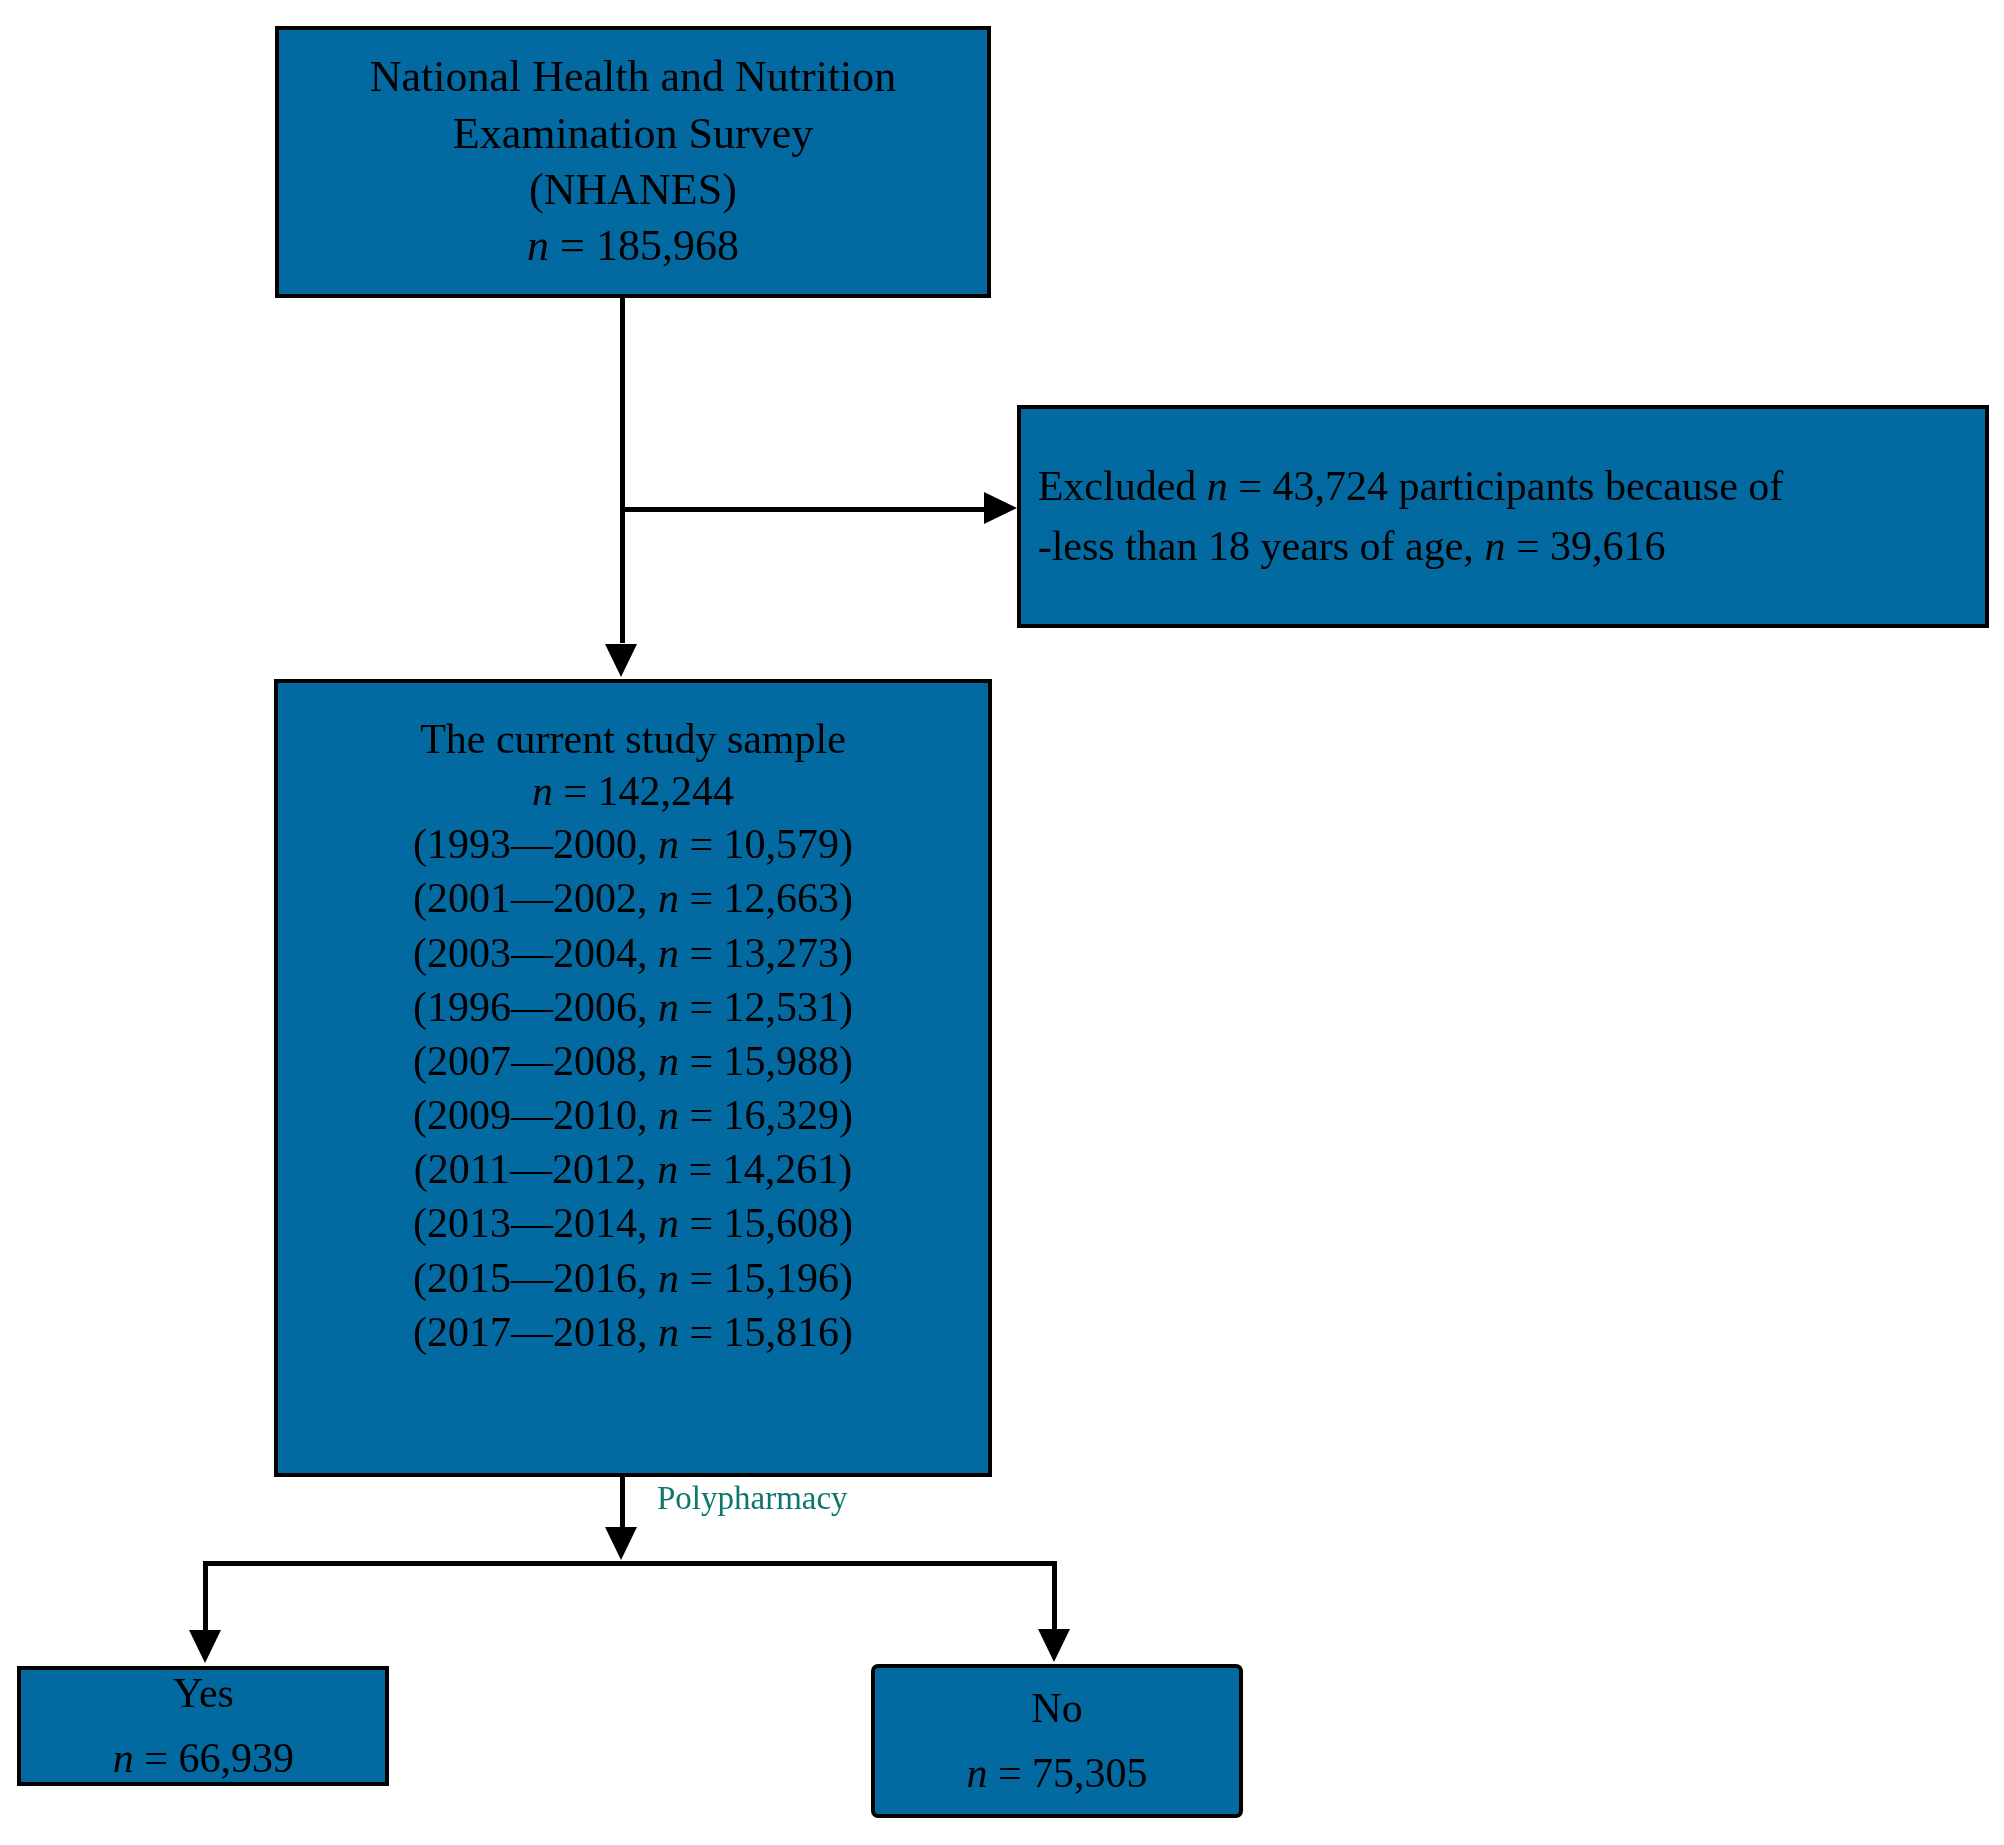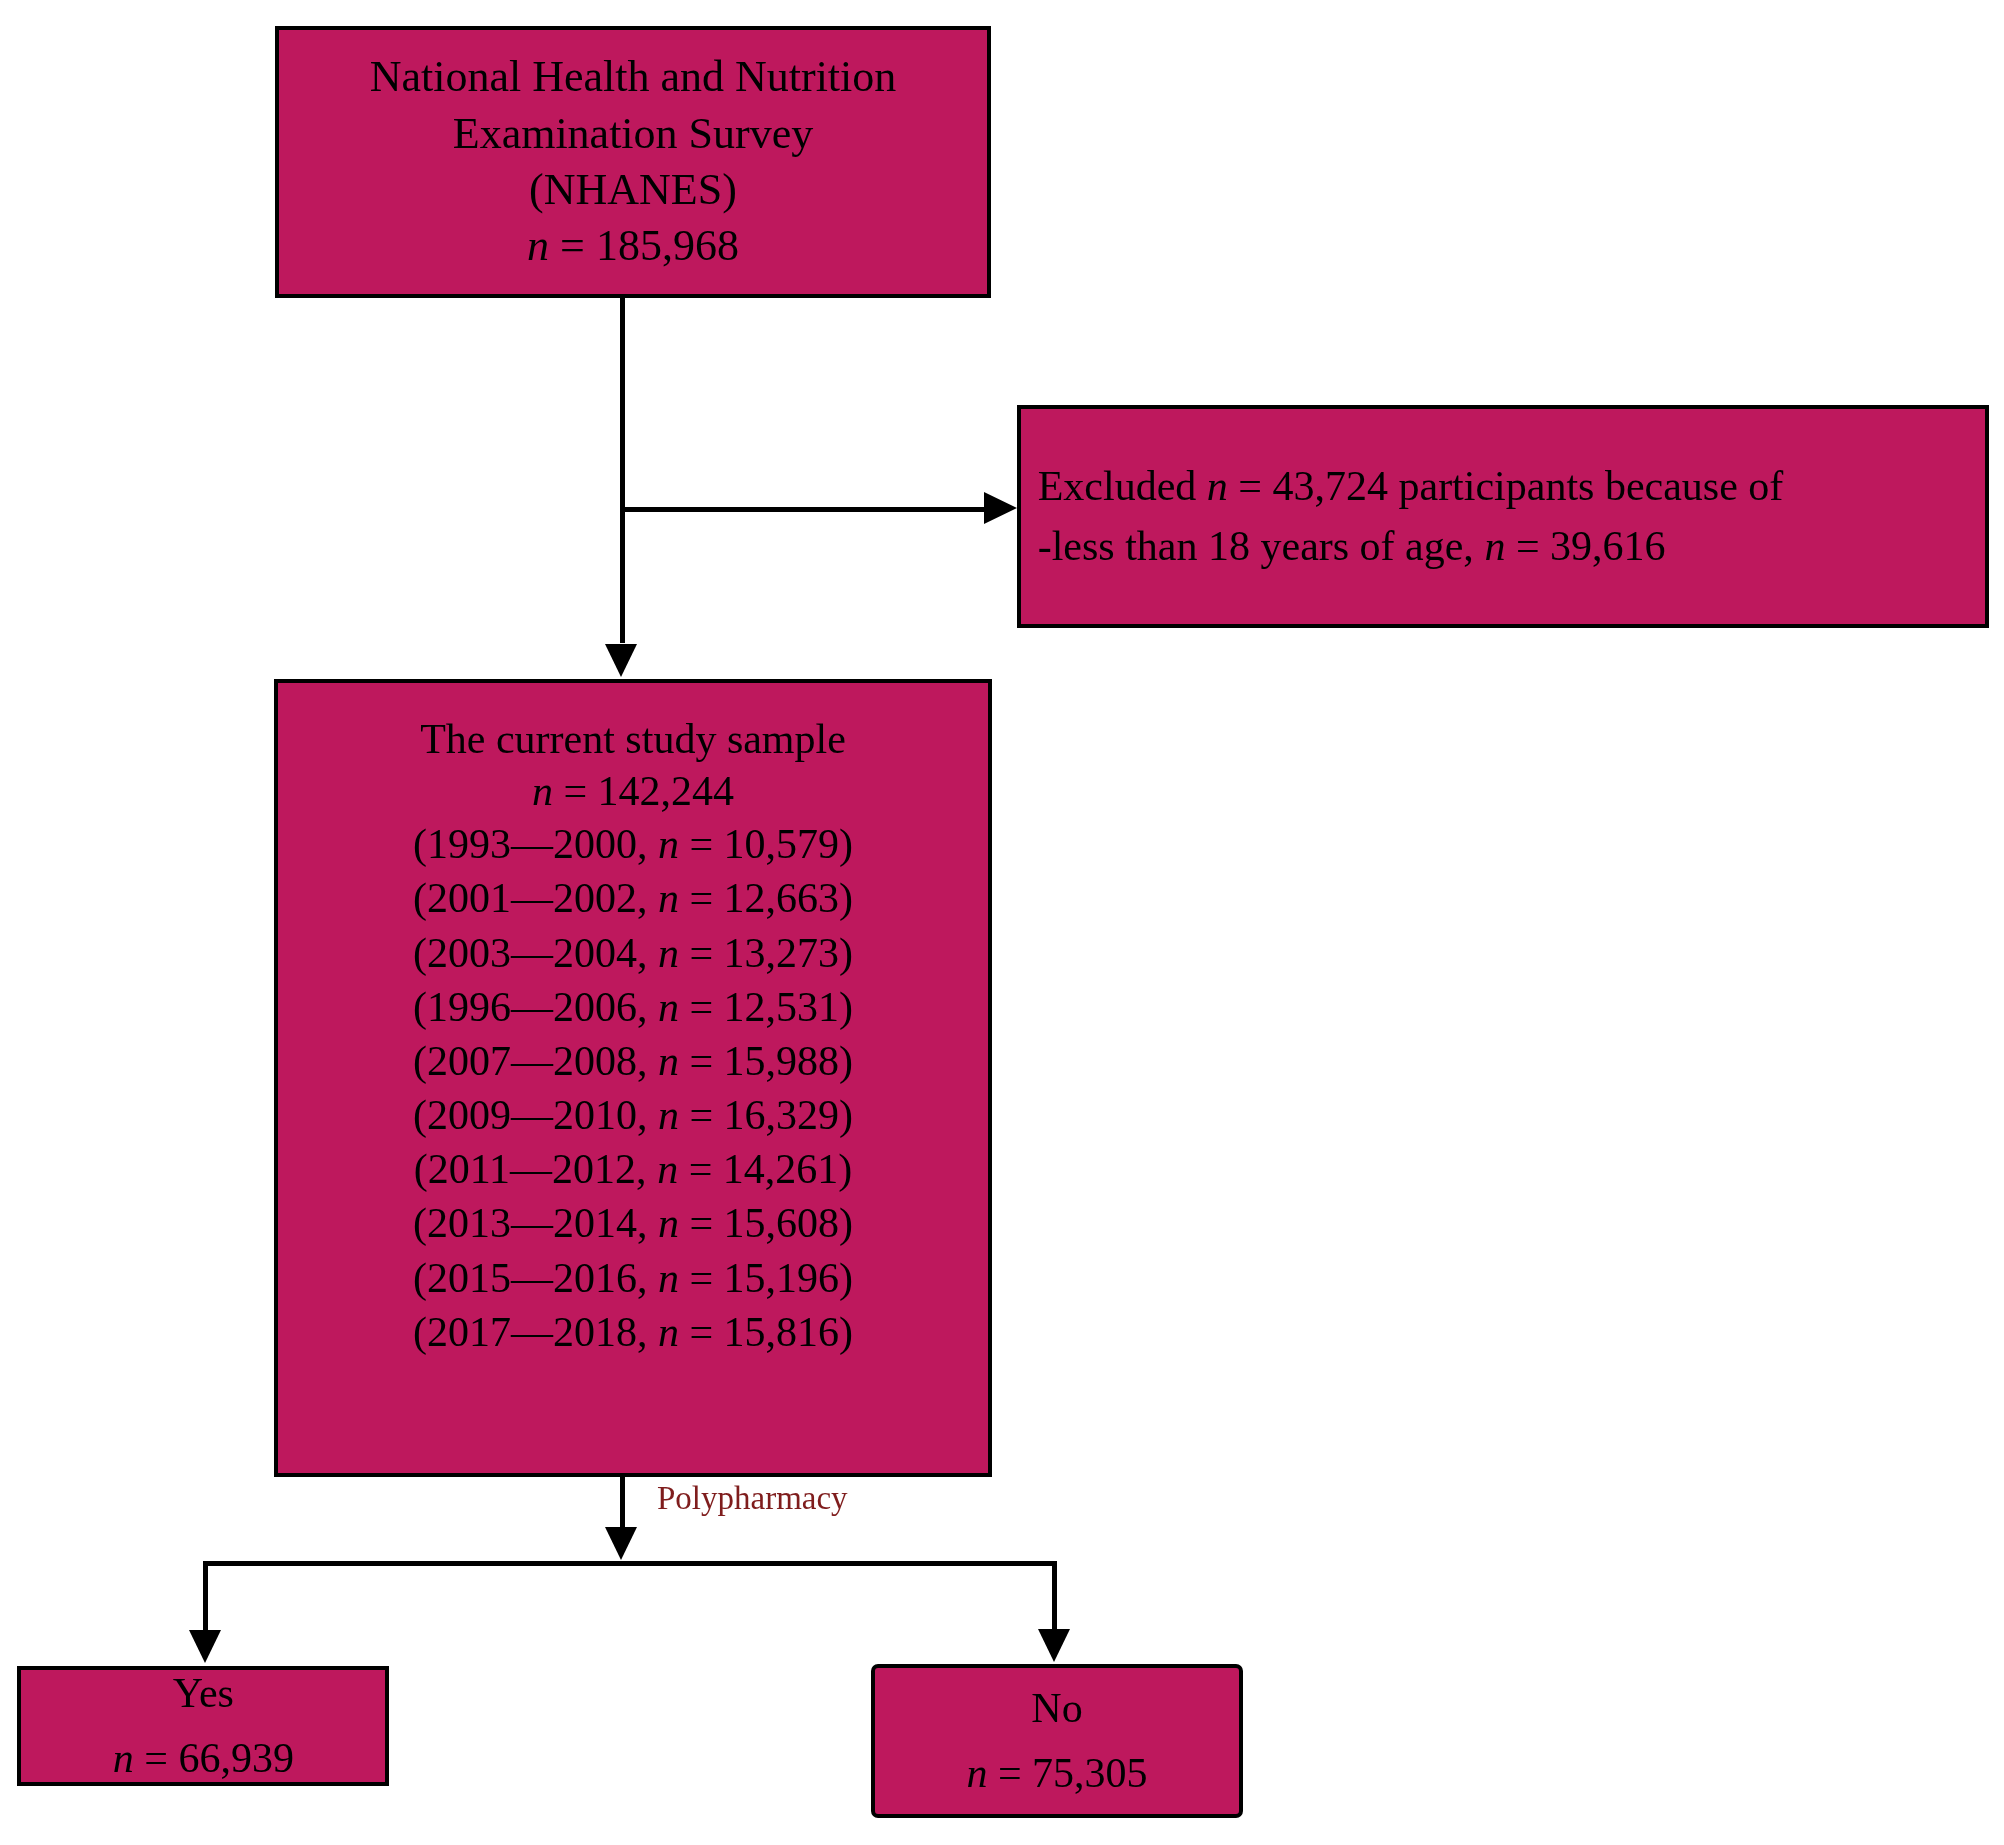--- a/index.html
+++ b/index.html
@@ -14,21 +14,21 @@
     height: 1846px;
     background: #ffffff;
     font-family: "Liberation Serif", "DejaVu Serif", serif;
     color: #000000;
     overflow: hidden;
   }
   .node {
     position: absolute;
     box-sizing: border-box;
     border: 4.5px solid #000000;
-    background: #be185d;
+    background: #0369a1;
     display: flex;
     flex-direction: column;
     align-items: center;
     justify-content: center;
     text-align: center;
   }
   .node .line {
     display: block;
     white-space: nowrap;
     line-height: 1.30;
@@ -112,21 +112,21 @@
     width: 0;
     height: 0;
     border-top: 16.7px solid transparent;
     border-bottom: 16.7px solid transparent;
     border-left: 33px solid #000000;
   }
   .edge-label {
     position: absolute;
     font-family: "Liberation Serif", "DejaVu Serif", serif;
     font-size: 33px;
-    color: #7f1d1d;
+    color: #0f766e;
     white-space: nowrap;
   }
   .it { font-style: italic; }
 </style>
 </head>
 <body>
 
 <div id="canvas">
 
   <div class="node" id="node-source">

